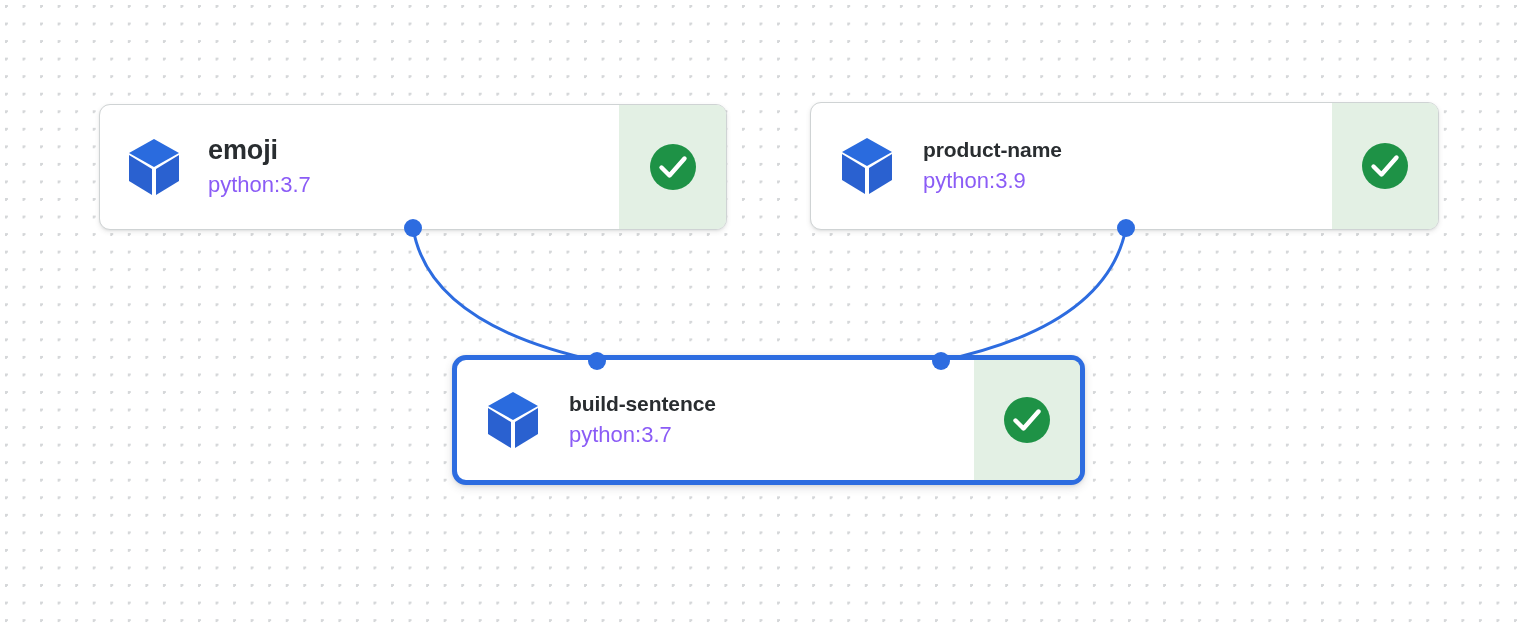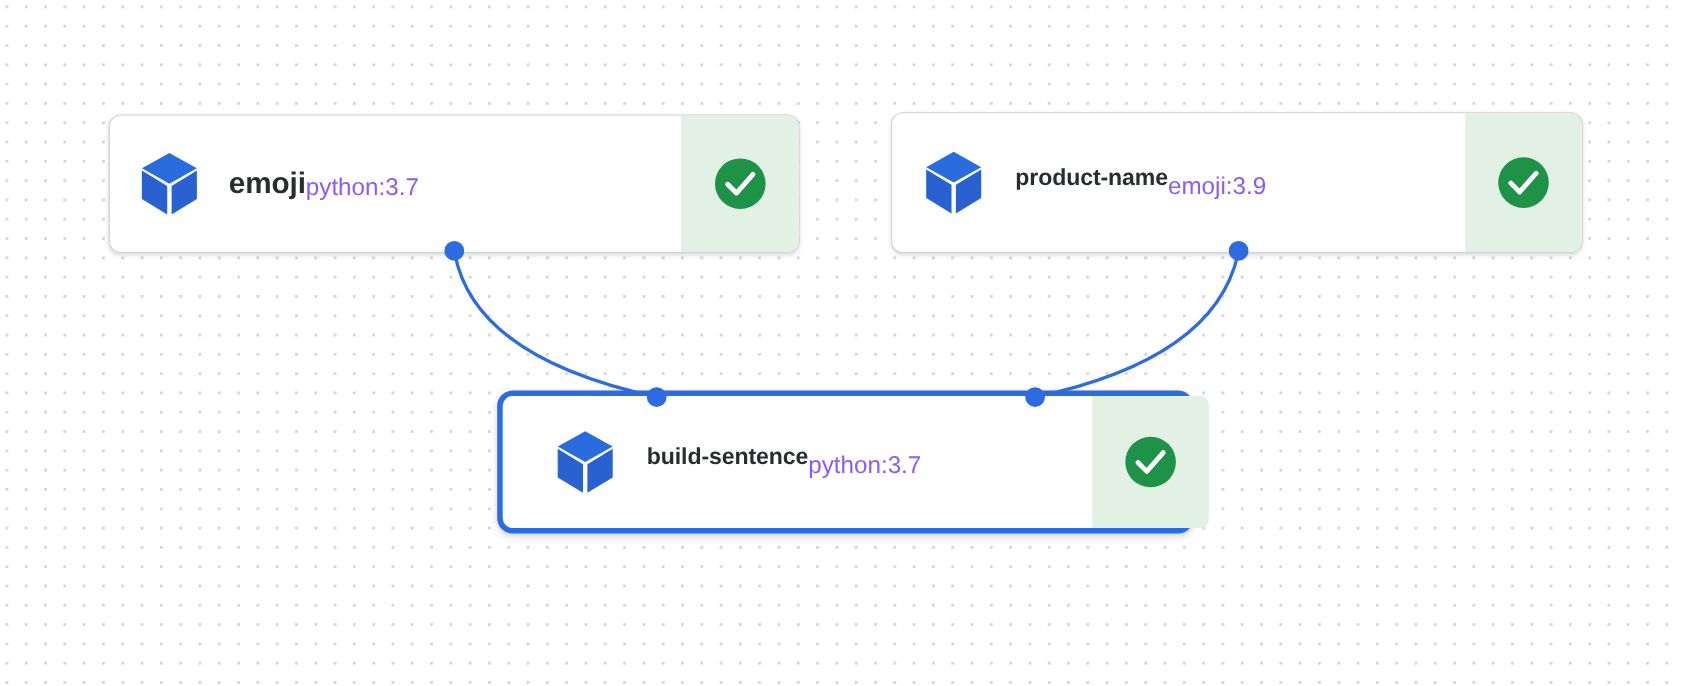--- a/index.html
+++ b/index.html
@@ -55,39 +55,39 @@
 
   .node-inner {
     position: relative;
     width: 100%;
     height: 100%;
     border-radius: 9px;
     overflow: hidden;
     display: flex;
     align-items: stretch;
   }
-  .node.selected .node-inner { border-radius: 8px; padding-left: 19px; }
+  .node.selected .node-inner { border-radius: 8px; }
 
   .node-body {
     flex: 1 1 auto;
     display: flex;
     align-items: center;
     min-width: 0;
   }
 
   .node-icon {
     flex: 0 0 auto;
     display: flex;
     align-items: center;
     justify-content: center;
   }
 
   .node-text {
     display: flex;
-    flex-direction: row;
+    flex-direction: column;
     min-width: 0;
   }
 
   .node-title {
     font-weight: bold;
     color: #292d30;
     letter-spacing: -0.1px;
     line-height: 1.15;
     white-space: nowrap;
   }
@@ -165,21 +165,21 @@
       <div class="node-body">
         <div class="node-icon">
           <svg width="54" height="58" viewBox="0 0 54 58" aria-hidden="true">
             <polygon points="27,1 52,15 27,29 2,15" fill="#2a6bde"></polygon>
             <polygon points="2,17 25,31 25,57 2,43" fill="#2a61d0"></polygon>
             <polygon points="52,17 29,31 29,57 52,43" fill="#2a61d0"></polygon>
           </svg>
         </div>
         <div class="node-text">
           <div class="node-title">product-name</div>
-          <div class="node-subtitle">emoji:3.9</div>
+          <div class="node-subtitle">python:3.9</div>
         </div>
       </div>
       <div class="status-panel">
         <svg width="50" height="50" viewBox="0 0 50 50" aria-hidden="true">
           <circle cx="25" cy="25" r="23" fill="#1e9246"></circle>
           <path d="M 13.5 25.5 L 21.5 33.5 L 36.5 16.5" fill="none" stroke="#ffffff" stroke-width="4.4" stroke-linecap="round" stroke-linejoin="round"></path>
         </svg>
       </div>
     </div>
   </div>

